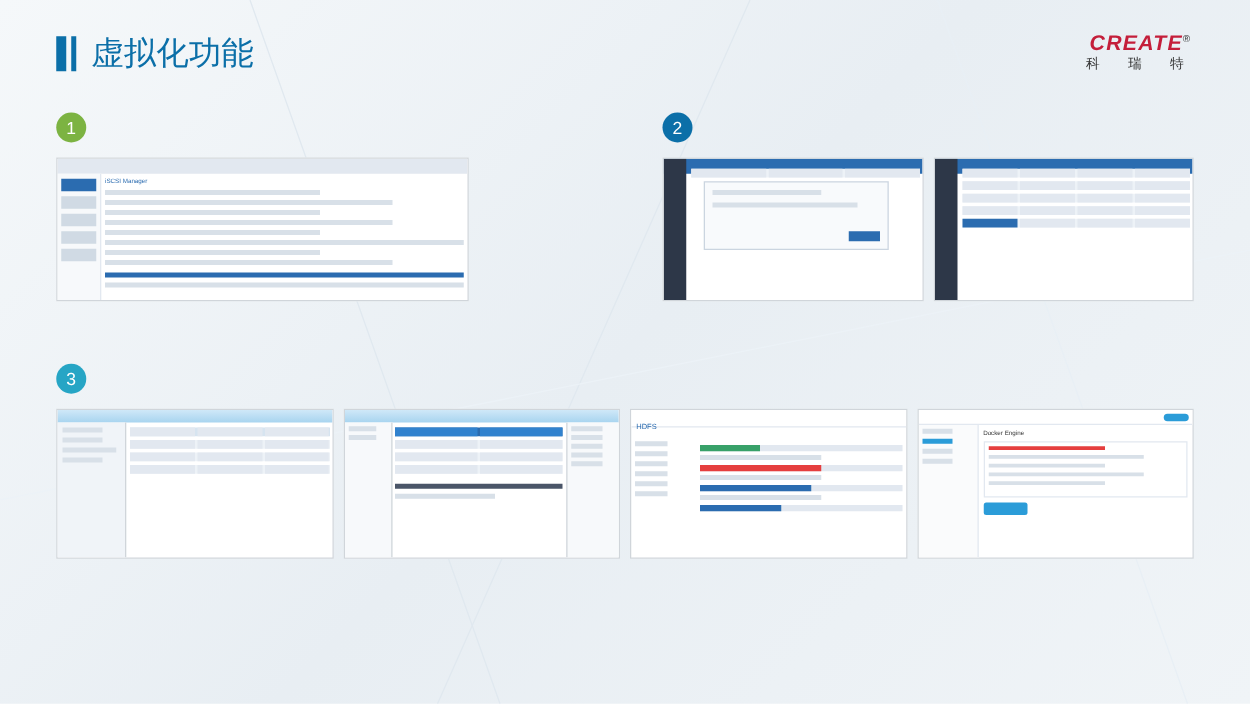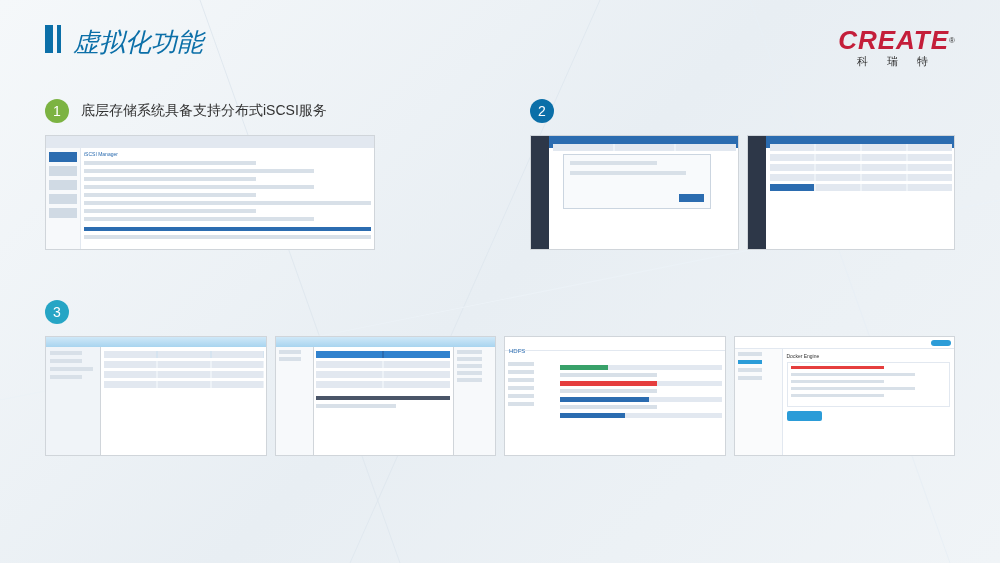--- a/index.html
+++ b/index.html
@@ -30,22 +30,22 @@
       padding: 25px 45px;
     }
     .header {
       display: flex;
       justify-content: space-between;
       align-items: flex-start;
       margin-bottom: 30px;
     }
     .title-area {
       display: flex;
+      align-items: center;
       gap: 12px;
-      font-style: italic;
     }
     .title-bar {
       width: 8px;
       height: 28px;
       background: #0b6fa8;
     }
     .title-bar-thin {
       width: 4px;
       height: 28px;
       background: #0b6fa8;
@@ -55,31 +55,32 @@
       font-size: 26px;
       color: #0b6fa8;
       font-weight: 400;
     }
     .logo-area {
       display: flex;
       flex-direction: column;
       align-items: center;
     }
     .logo-text {
-      font-size: 26px;
+      font-size: 17px;
       font-weight: bold;
       font-style: italic;
       color: #c41e3a;
       letter-spacing: 1px;
     }
     .logo-sub {
       font-size: 11px;
       color: #333;
       letter-spacing: 8px;
       margin-top: -2px;
+      font-family: Liberation Mono, monospace;
     }
     .logo-reg {
       font-size: 8px;
       vertical-align: super;
       color: #333;
     }
     .section {
       margin-bottom: 20px;
     }
     .point {
@@ -250,21 +251,20 @@
         <span class="logo-text">CREATE</span><span class="logo-reg">®</span>
       </div>
       <div class="logo-sub">科 瑞 特</div>
     </div>
   </div>
 
   <div class="row">
     <div class="section">
       <div class="point">
         <div class="num green">1</div>
-        <div class="point-text">底层存储系统具备支持分布式iSCSI服务</div>
       </div>
       <div class="shots">
         <div class="shot" style="flex: 0 0 330px;">
           <div class="shot-header light"></div>
           <div class="shot-sidebar">
             <div class="shot-side-item active"></div>
             <div class="shot-side-item"></div>
             <div class="shot-side-item"></div>
             <div class="shot-side-item"></div>
             <div class="shot-side-item"></div>

